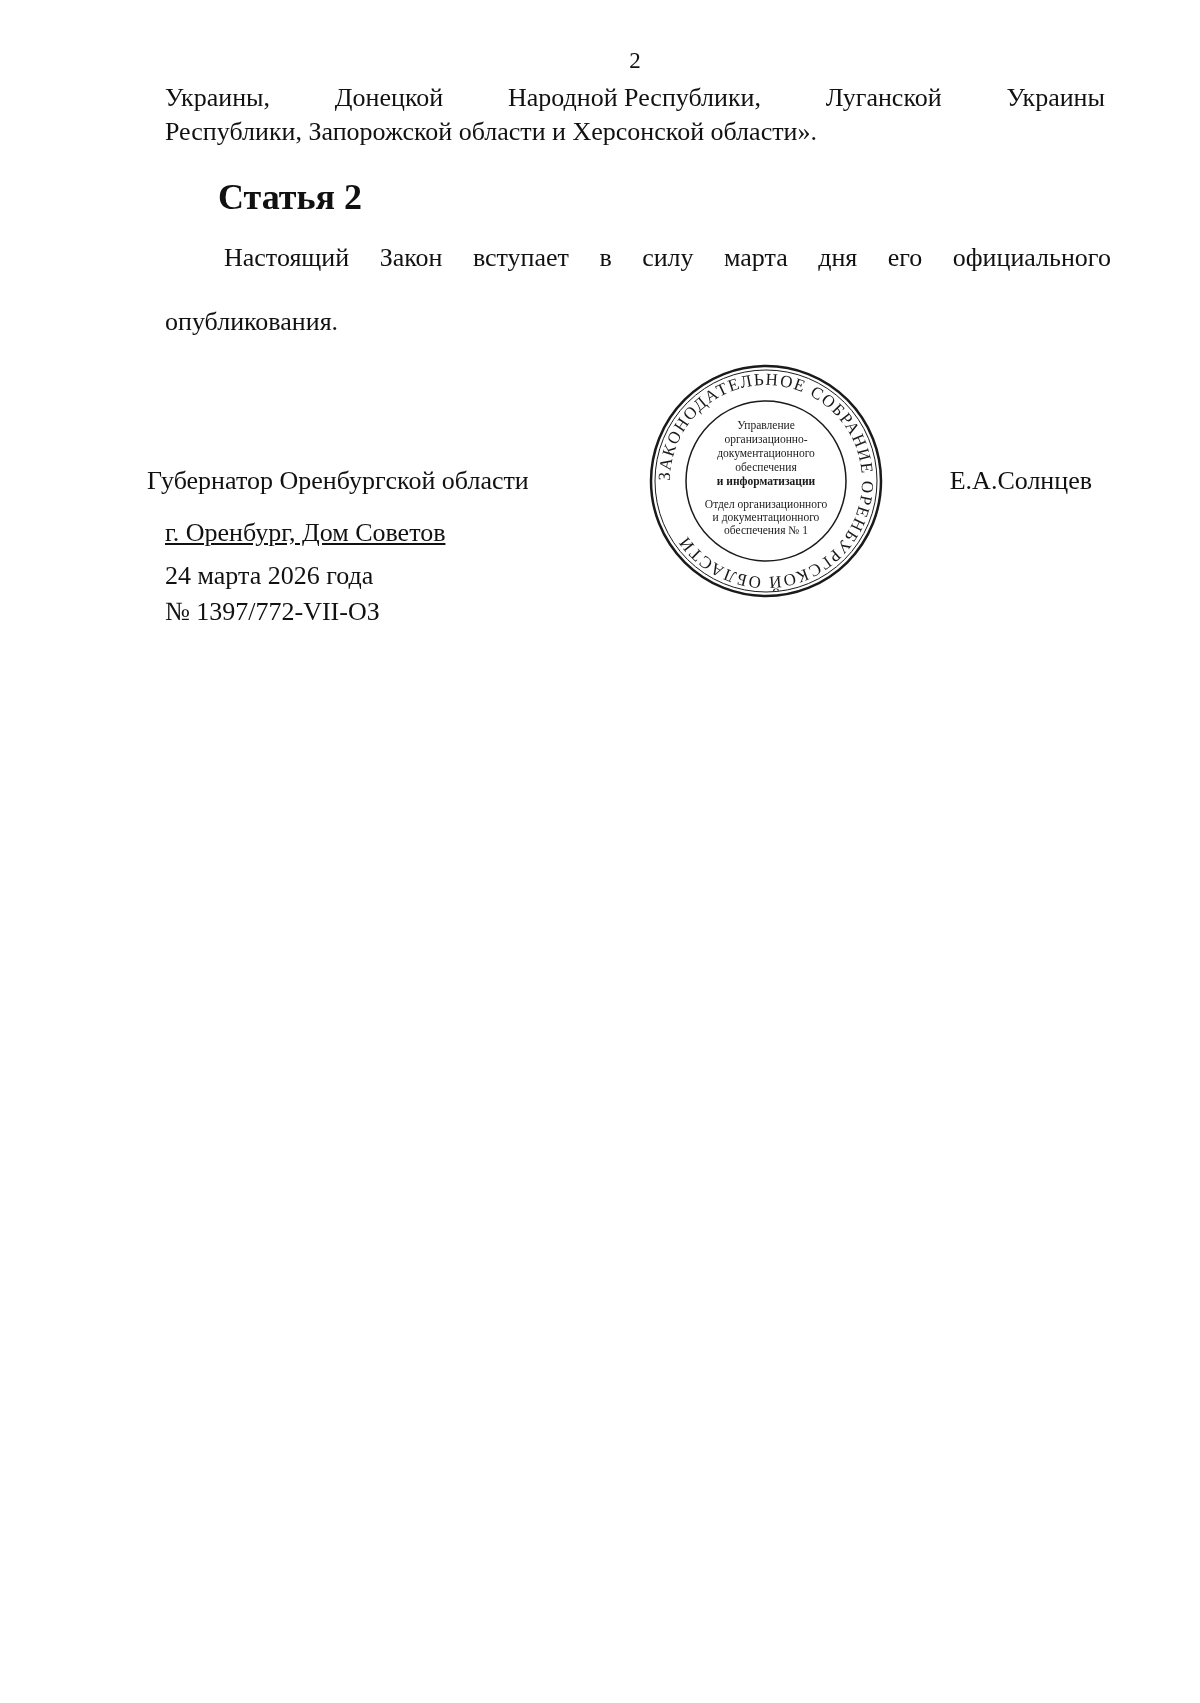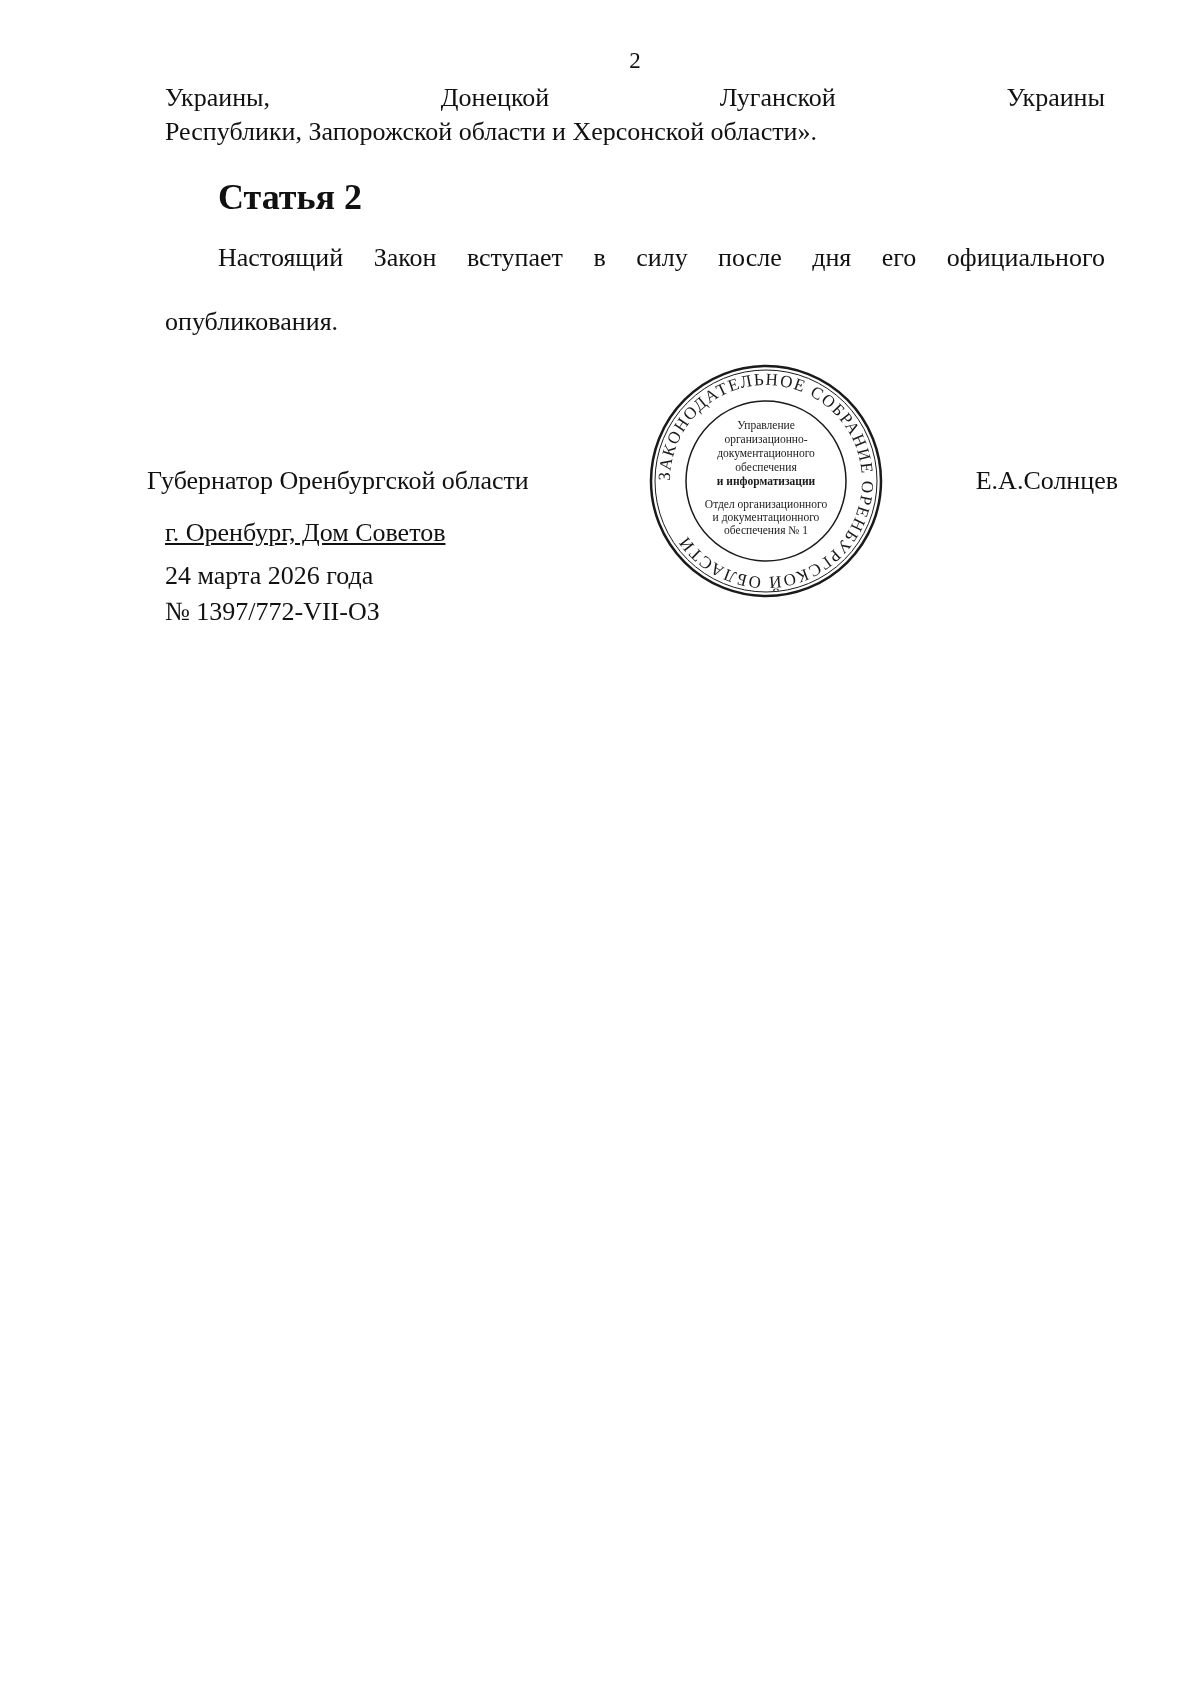--- a/index.html
+++ b/index.html
@@ -4,46 +4,47 @@
 <style>
   html, body { margin: 0; padding: 0; background: #ffffff; }
   body { width: 1200px; height: 1703px; position: relative; overflow: hidden;
          font-family: "Liberation Serif", "DejaVu Serif", serif; color: #111111; }
   .abs { position: absolute; white-space: nowrap; }
   .page-num { left: 0; width: 1270px; text-align: center; top: 48px; font-size: 23px; }
   .line { left: 165px; width: 940px; font-size: 26px; line-height: 34px; }
   .justify { text-align: justify; text-align-last: justify; white-space: normal; gap: 46px; }
   .heading { left: 218px; top: 176px; font-size: 36px; font-weight: bold; }
   .sign-left { left: 147px; top: 466px; font-size: 26px; }
-  .sign-right { right: 82px; top: 466px; font-size: 26px; }
+  .sign-right { right: 108px; top: 466px; font-size: 26px; }
   .meta { left: 165px; font-size: 26px; }
   .stamp { position: absolute; left: 648px; top: 363px; width: 236px; height: 236px; }
 </style>
 </head>
 <body>
 
 <div class="abs page-num">2</div>
 
 <div class="abs line justify" style="top:81px; display:flex; justify-content:space-between;">
   <span>Украины,</span>
   <span>Донецкой</span>
+  <span>Народной Республики,</span>
   <span>Луганской</span>
   <span>Украины</span>
 </div>
 <div class="abs line" style="top:115px;">Республики, Запорожской области и Херсонской области».</div>
 
 <div class="abs heading">Статья 2</div>
 
-<div class="abs" style="left:218px; width:887px; top:241px; font-size:26px; line-height:34px; display:flex; justify-content:space-between;">
+<div class="abs" style="left:224px; width:887px; top:241px; font-size:26px; line-height:34px; display:flex; justify-content:space-between;">
   <span>Настоящий</span>
   <span>Закон</span>
   <span>вступает</span>
   <span>в</span>
   <span>силу</span>
-  <span>после</span>
+  <span>марта</span>
   <span>дня</span>
   <span>его</span>
   <span>официального</span>
 </div>
 <div class="abs line" style="top:273px;margin-top:32px;">опубликования.</div>
 
 <div class="abs sign-left">Губернатор Оренбургской области</div>
 <div class="abs sign-right">Е.А.Солнцев</div>
 
 <div class="abs meta" style="top:518px;text-decoration:underline;">г. Оренбург, Дом Советов</div>

